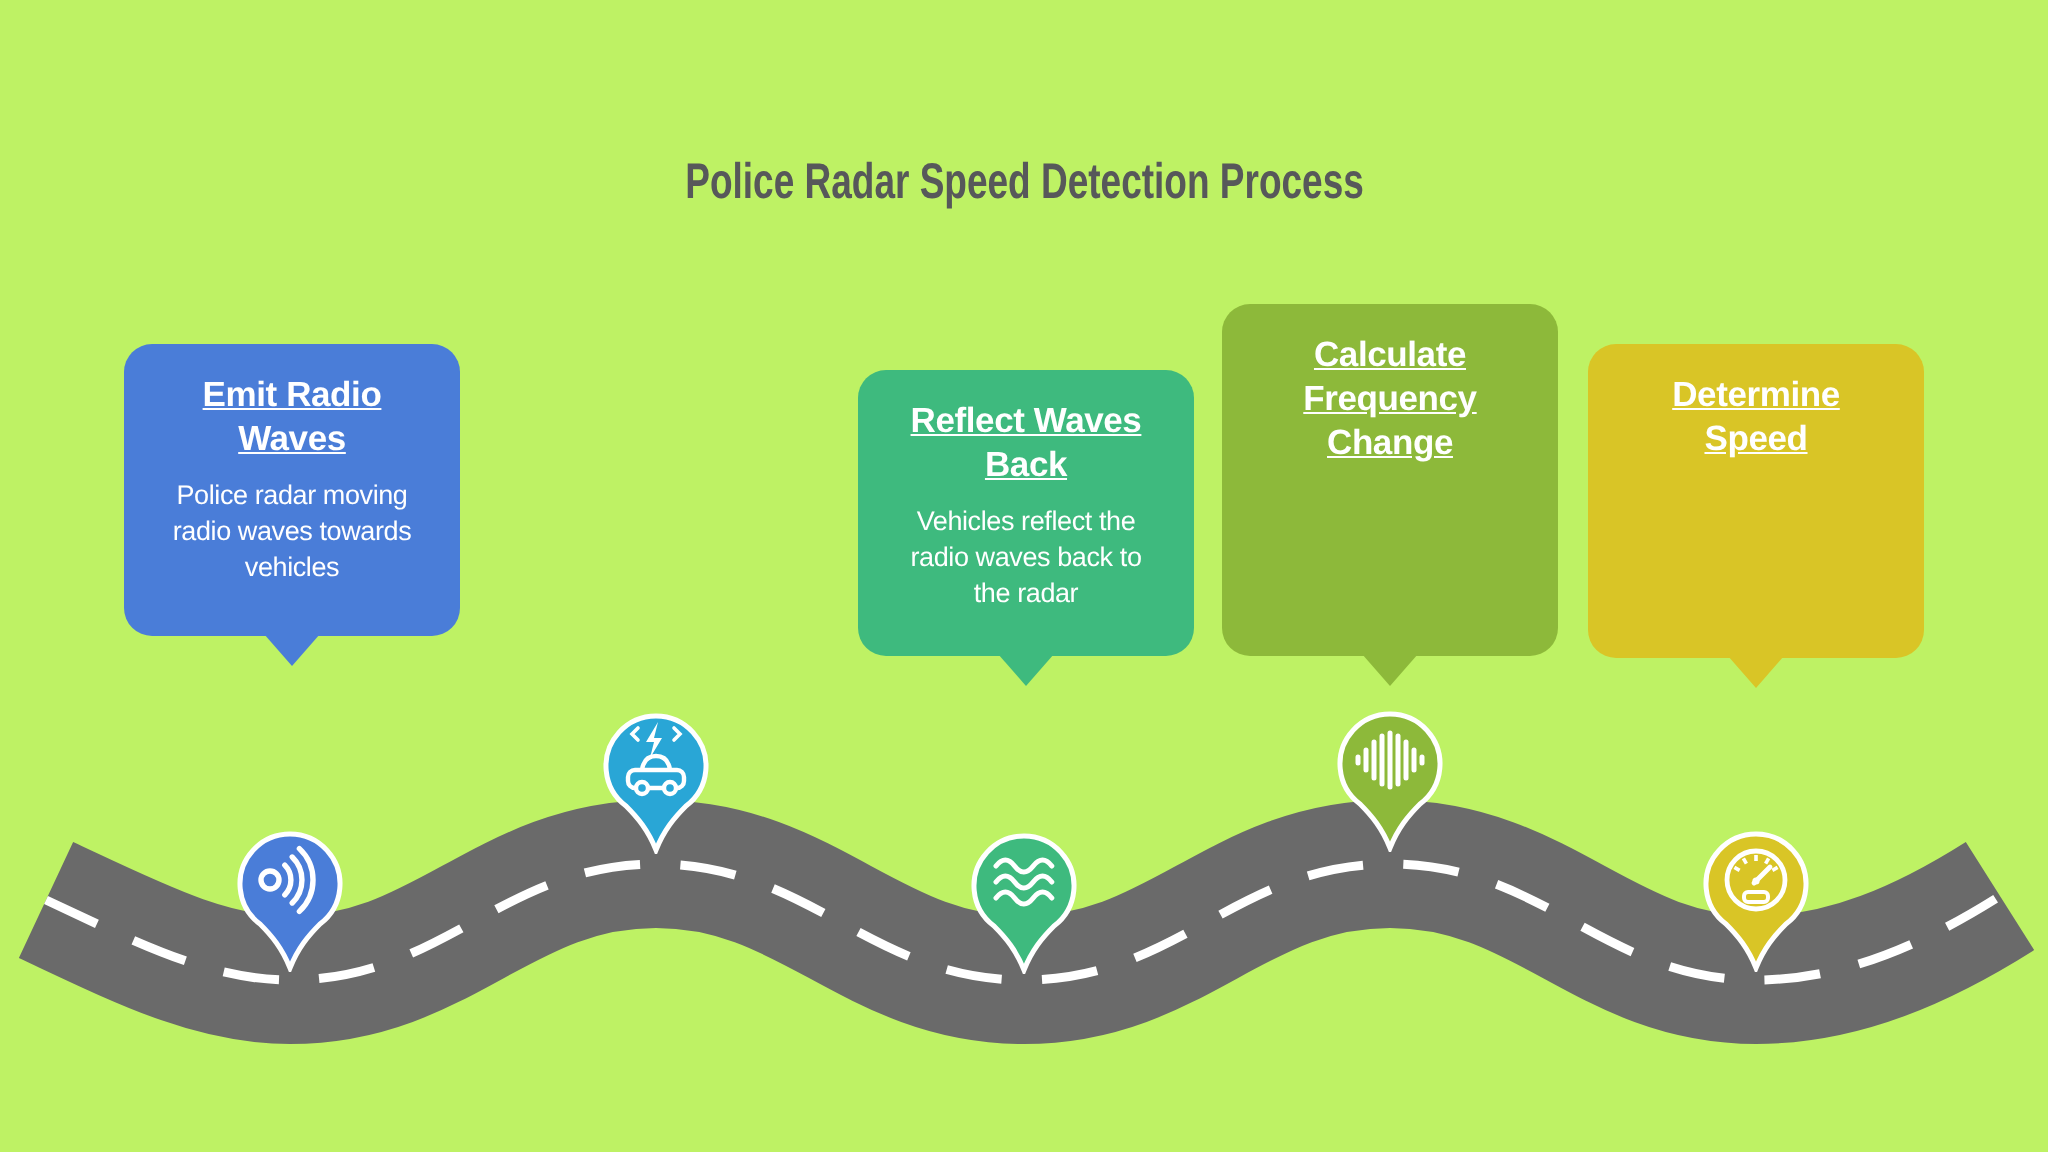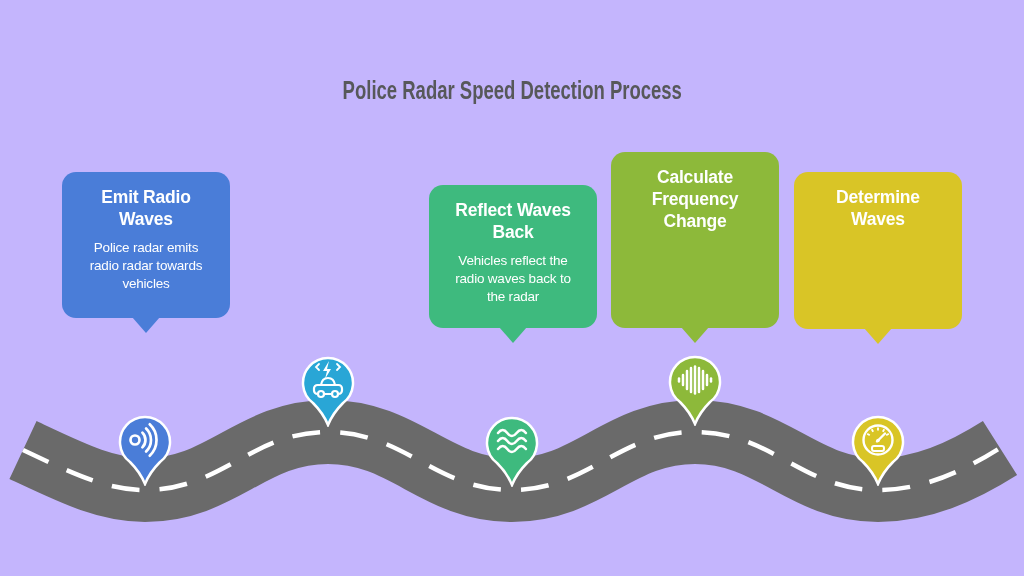--- a/index.html
+++ b/index.html
@@ -1,17 +1,17 @@
 <!DOCTYPE html>
 <html><head>
 <meta charset="utf-8">
 <style>
   html,body{margin:0;padding:0;background:#fff;}
   .canvas{
-    position:relative;width:1024px;height:576px;background:#c4b5fd;
+    position:relative;width:1024px;height:576px;background:#bef264;
     overflow:hidden;font-family:"Liberation Sans",sans-serif;
   }
   
   .page-title{
     position:absolute;top:70px;left:0;width:1024px;text-align:center;margin:0;
   }
   .page-title span{
     display:inline-block;font-size:25px;font-weight:bold;color:#57585a;
     transform:scaleX(0.74);transform-origin:center;white-space:nowrap;
   }
@@ -22,21 +22,21 @@
   
   .box{
     position:absolute;z-index:3;width:168px;border-radius:14px;box-sizing:border-box;
     padding:14px 18px 10px;color:#ffffff;text-align:center;background:var(--c);
   }
   .box::after{
     content:"";position:absolute;left:50%;bottom:-15px;transform:translateX(-50%);
     width:0;height:0;border:14px solid transparent;border-bottom:none;
     border-top:16px solid var(--c);
   }
-  .box h2{margin:0 0 9px;font-size:17.5px;line-height:1.27;letter-spacing:-0.2px;font-weight:bold;}
+  .box h2{margin:0 0 9px;font-size:17.5px;line-height:1.27;letter-spacing:-0.2px;font-weight:bold;text-decoration:underline;}
   .box p{margin:0;font-size:13.5px;line-height:1.33;letter-spacing:-0.2px;}
   .s1{--c:#4a7dd8;left:62px;top:172px;height:146px;}
   .s2{--c:#29a6d6;left:245px;top:208px;height:121px;}
   .s3{--c:#3eba7e;left:429px;top:185px;height:143px;}
   .s4{--c:#8db93a;left:611px;top:152px;height:176px;}
   .s5{--c:#d9c526;left:794px;top:172px;height:157px;}
 </style>
 </head>
 <body>
 
@@ -112,30 +112,30 @@
       <line x1="4.8" y1="-8.2" x2="6.3" y2="-10.8" stroke-width="1.8"></line>
       <line x1="8.2" y1="-4.8" x2="10.8" y2="-6.3" stroke-width="1.8"></line>
       <line x1="-1" y1="1.5" x2="7" y2="-6.5" stroke-width="2.4" stroke-linecap="round"></line>
       <circle cx="0" cy="0.5" r="1.8" fill="#ffffff" stroke="none"></circle>
       <rect x="-6" y="6" width="12" height="5" rx="2" stroke-width="2"></rect>
     </g>
   </svg>
 
   <div class="box s1">
     <h2>Emit Radio Waves</h2>
-    <p>Police radar emits radio radar towards vehicles</p>
+    <p>Police radar moving radio waves towards vehicles</p>
   </div>
 
 
   <div class="box s3">
     <h2>Reflect Waves Back</h2>
     <p>Vehicles reflect the radio waves back to the radar</p>
   </div>
 
   <div class="box s4">
     <h2>Calculate Frequency Change</h2>
   </div>
 
   <div class="box s5">
-    <h2>Determine Waves</h2>
+    <h2>Determine Speed</h2>
   </div>
 
 </div>
 
 </body></html>

